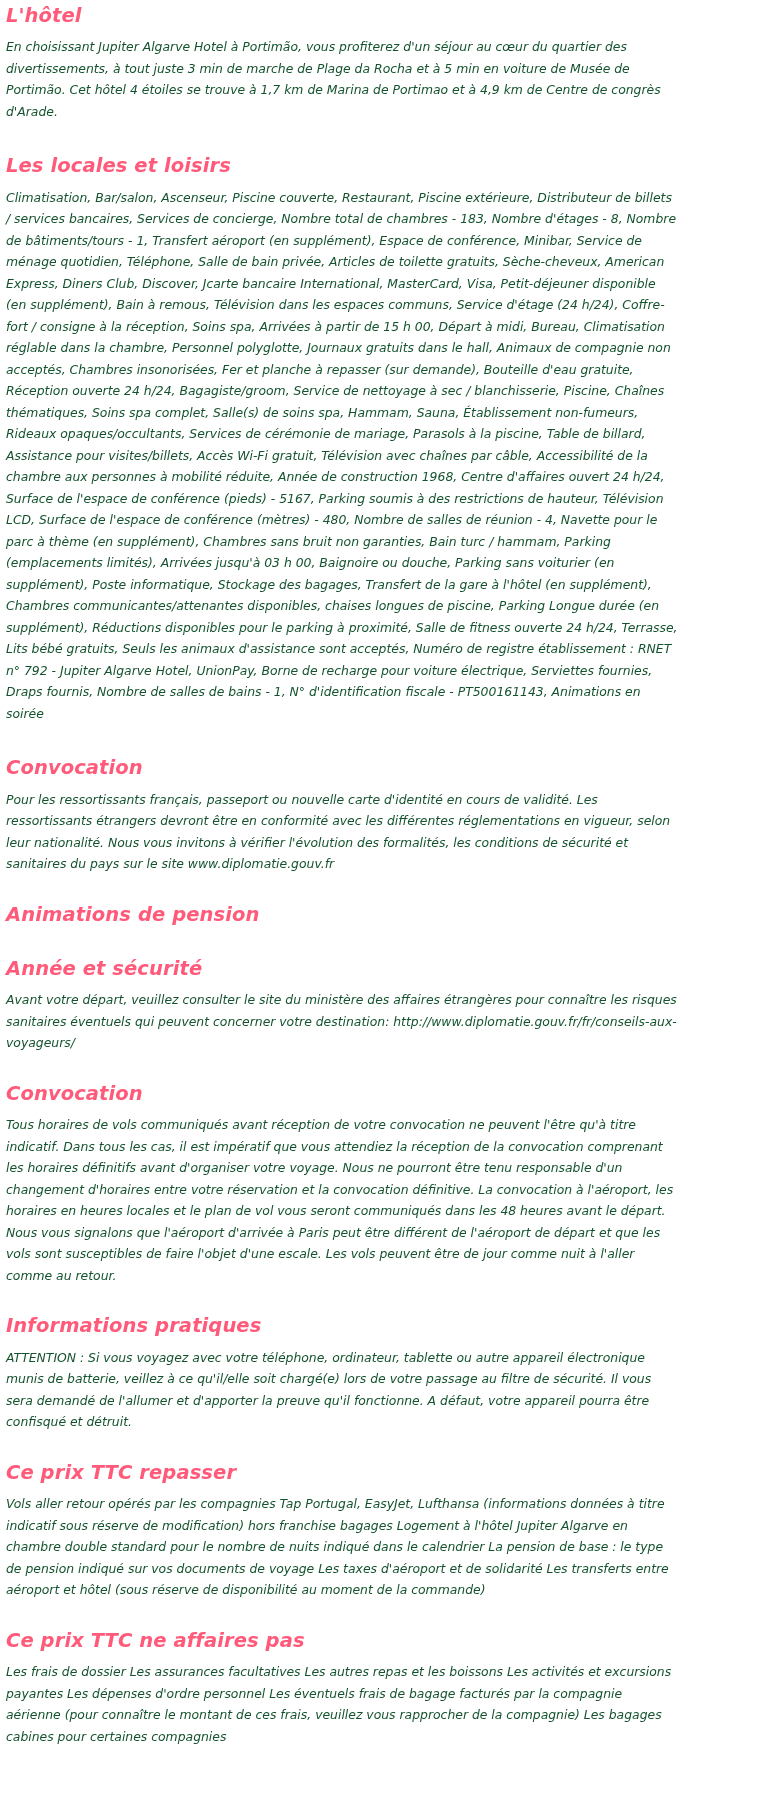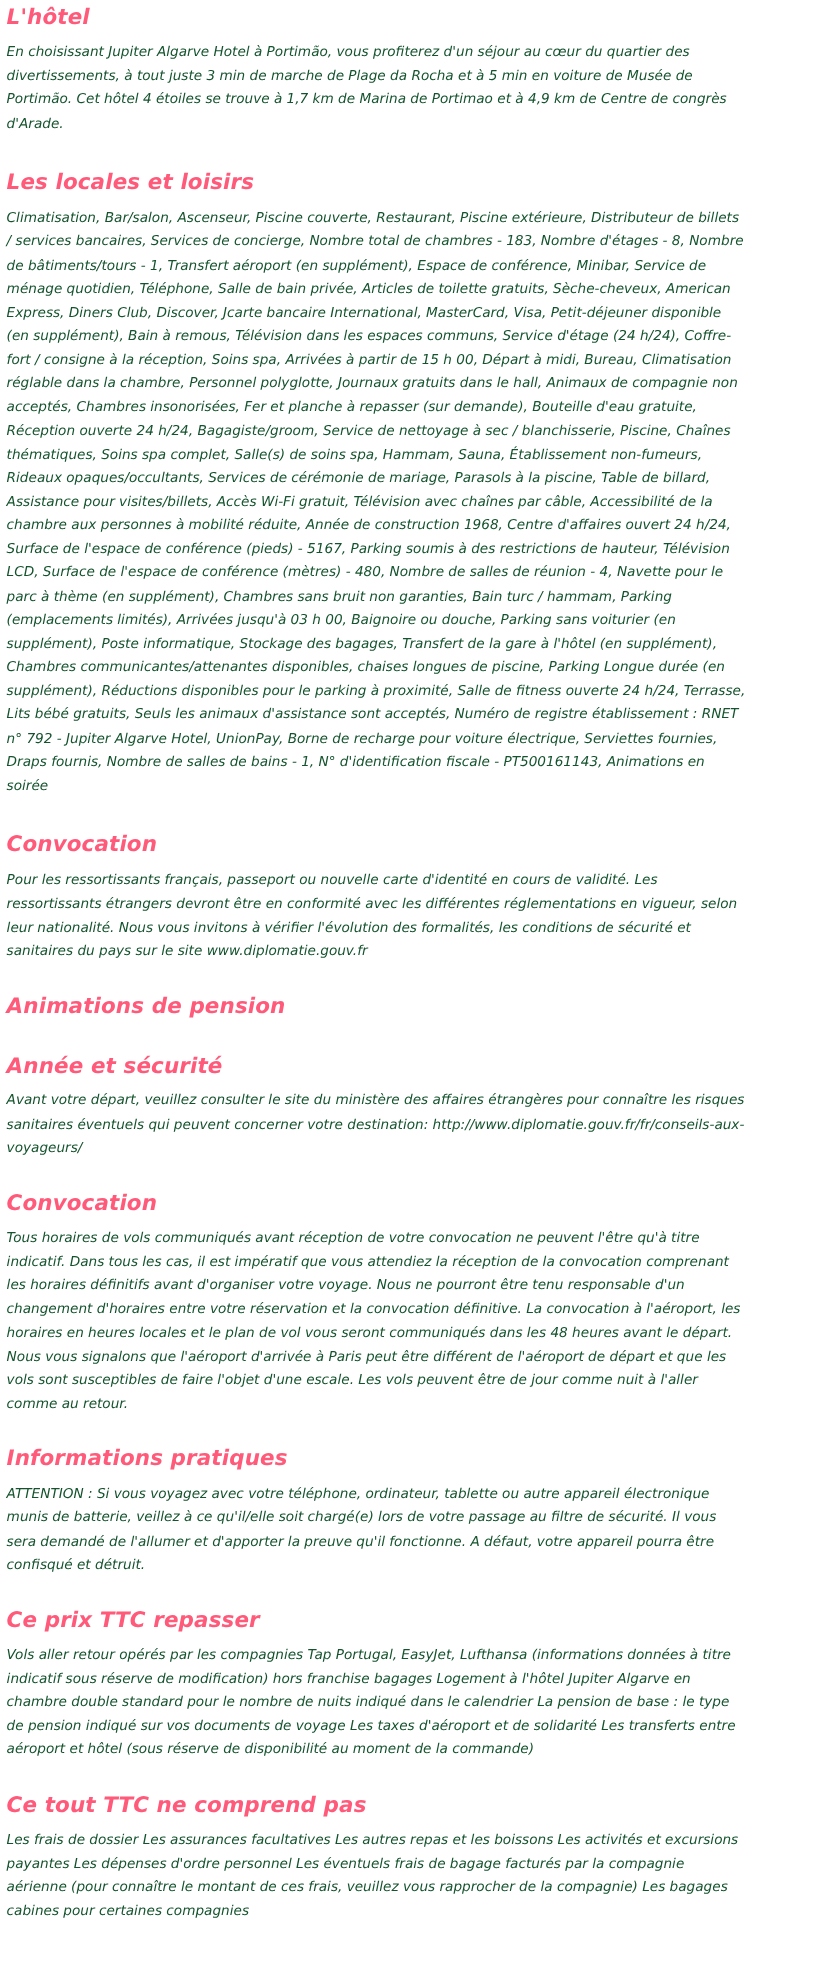--- a/index.html
+++ b/index.html
@@ -100,17 +100,17 @@
   <div class="gap-md"></div>
 
   <div class="section">
     <h2 class="heading">Ce prix TTC repasser</h2>
     <p class="body">Vols aller retour opérés par les compagnies Tap Portugal, EasyJet, Lufthansa (informations données à titre indicatif sous réserve de modification) hors franchise bagages Logement à l'hôtel Jupiter Algarve en chambre double standard pour le nombre de nuits indiqué dans le calendrier La pension de base : le type de pension indiqué sur vos documents de voyage Les taxes d'aéroport et de solidarité Les transferts entre aéroport et hôtel (sous réserve de disponibilité au moment de la commande)</p>
   </div>
 
   <div class="gap-md"></div>
 
   <div class="section">
-    <h2 class="heading">Ce tout TTC ne comprend pas</h2>
+    <h2 class="heading">Ce prix TTC ne affaires pas</h2>
     <p class="body">Les frais de dossier Les assurances facultatives Les autres repas et les boissons Les activités et excursions payantes Les dépenses d'ordre personnel Les éventuels frais de bagage facturés par la compagnie aérienne (pour connaître le montant de ces frais, veuillez vous rapprocher de la compagnie) Les bagages cabines pour certaines compagnies</p>
   </div>
 
 </div>
 
 </body></html>

